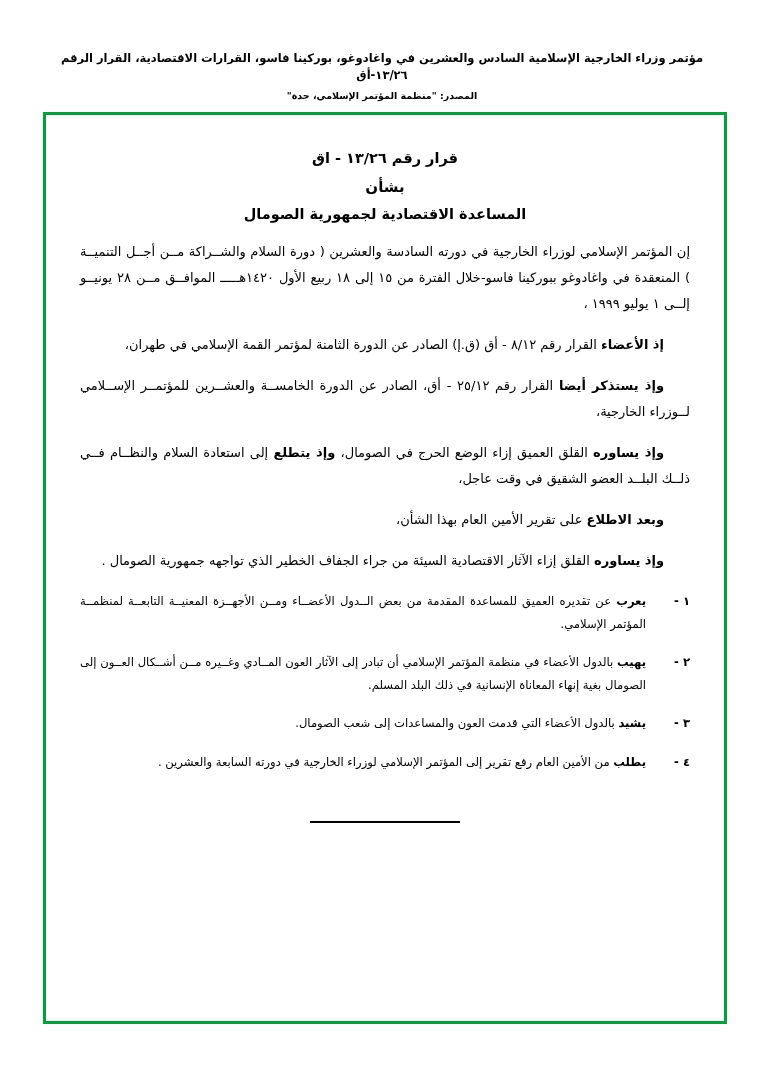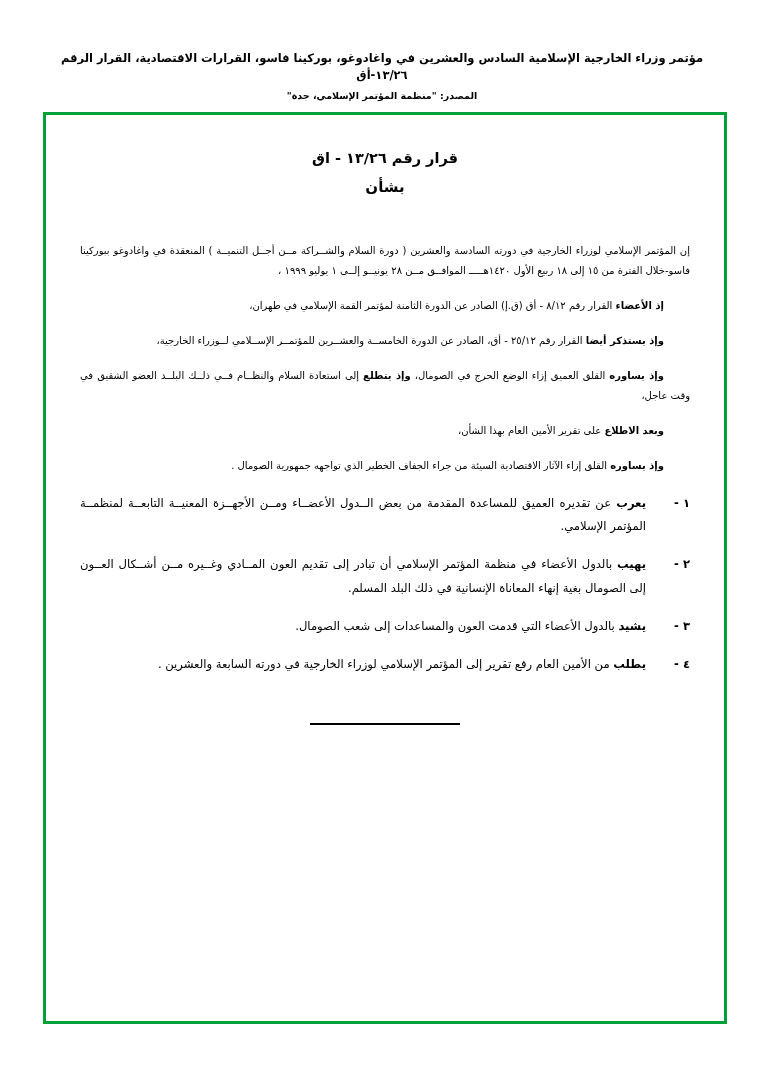--- a/index.html
+++ b/index.html
@@ -69,22 +69,22 @@
   .title-block .t {
     font-weight: bold;
     line-height: 1.9;
   }
   .t1 { font-size: 14.5px; }
   .t2 { font-size: 15px; }
   .t3 { font-size: 14.5px; }
 
   
   .body {
-    margin-top: 40px;
-    font-size: 10px;
+    margin-top: 10px;
+    font-size: 13px;
     line-height: 2.0;
     text-align: justify;
     text-justify: inter-word;
   }
   p.para {
     margin: 0 0 15px 0;
     text-align: justify;
   }
   p.indent {
     text-indent: 26px;
@@ -136,20 +136,21 @@
     <div class="line1">مؤتمر وزراء الخارجية الإسلامية السادس والعشرين في واغادوغو، بوركينا فاسو، القرارات الاقتصادية، القرار الرقم ١٣/٢٦-أق</div>
     <div class="line2">المصدر: "منظمة المؤتمر الإسلامي، جدة"</div>
   </div>
 
   <div class="frame">
     <div class="frame-inner">
 
       <div class="title-block">
         <div class="t t1">قرار رقم ١٣/٢٦ - اق</div>
         <div class="t t2">بشأن</div>
+        <div class="t t3">المساعدة الاقتصادية لجمهورية الصومال</div>
       </div>
 
       <div class="body">
 
         <p class="para">
           <span>إن المؤتمر الإسلامي لوزراء الخارجية في دورته السادسة والعشرين ( دورة السلام والشــراكة مــن أجــل التنميــة ) المنعقدة في واغادوغو ببوركينا فاسو-خلال الفترة من ١٥ إلى ١٨ ربيع الأول ١٤٢٠هـــــ الموافــق مــن ٢٨ يونيــو إلــى ١ يوليو ١٩٩٩ ،</span>
         </p>
 
         <p class="para indent">
           <span class="b">إذ الأعضاء</span><span> القرار رقم ٨/١٢ - أق (ق.إ) الصادر عن الدورة الثامنة لمؤتمر القمة الإسلامي في طهران،</span>
@@ -178,21 +179,21 @@
         <div class="item">
           <div class="num">١ -</div>
           <div class="txt">
             <span class="b">يعرب</span><span> عن تقديره العميق للمساعدة المقدمة من بعض الــدول الأعضــاء ومــن الأجهــزة المعنيــة التابعــة لمنظمــة المؤتمر الإسلامي.</span>
           </div>
         </div>
 
         <div class="item">
           <div class="num">٢ -</div>
           <div class="txt">
-            <span class="b">يهيب</span><span> بالدول الأعضاء في منظمة المؤتمر الإسلامي أن تبادر إلى تقديم العون المــادي وغــيره مــن أشــكال العــون إلى الصومال بغية إنهاء المعاناة الإنسانية في ذلك البلد المسلم.</span>
+            <span class="b">يهيب</span><span> بالدول الأعضاء في منظمة المؤتمر الإسلامي أن تبادر إلى الآثار العون المــادي وغــيره مــن أشــكال العــون إلى الصومال بغية إنهاء المعاناة الإنسانية في ذلك البلد المسلم.</span>
           </div>
         </div>
 
         <div class="item">
           <div class="num">٣ -</div>
           <div class="txt">
             <span class="b">يشيد</span><span> بالدول الأعضاء التي قدمت العون والمساعدات إلى شعب الصومال.</span>
           </div>
         </div>
 

